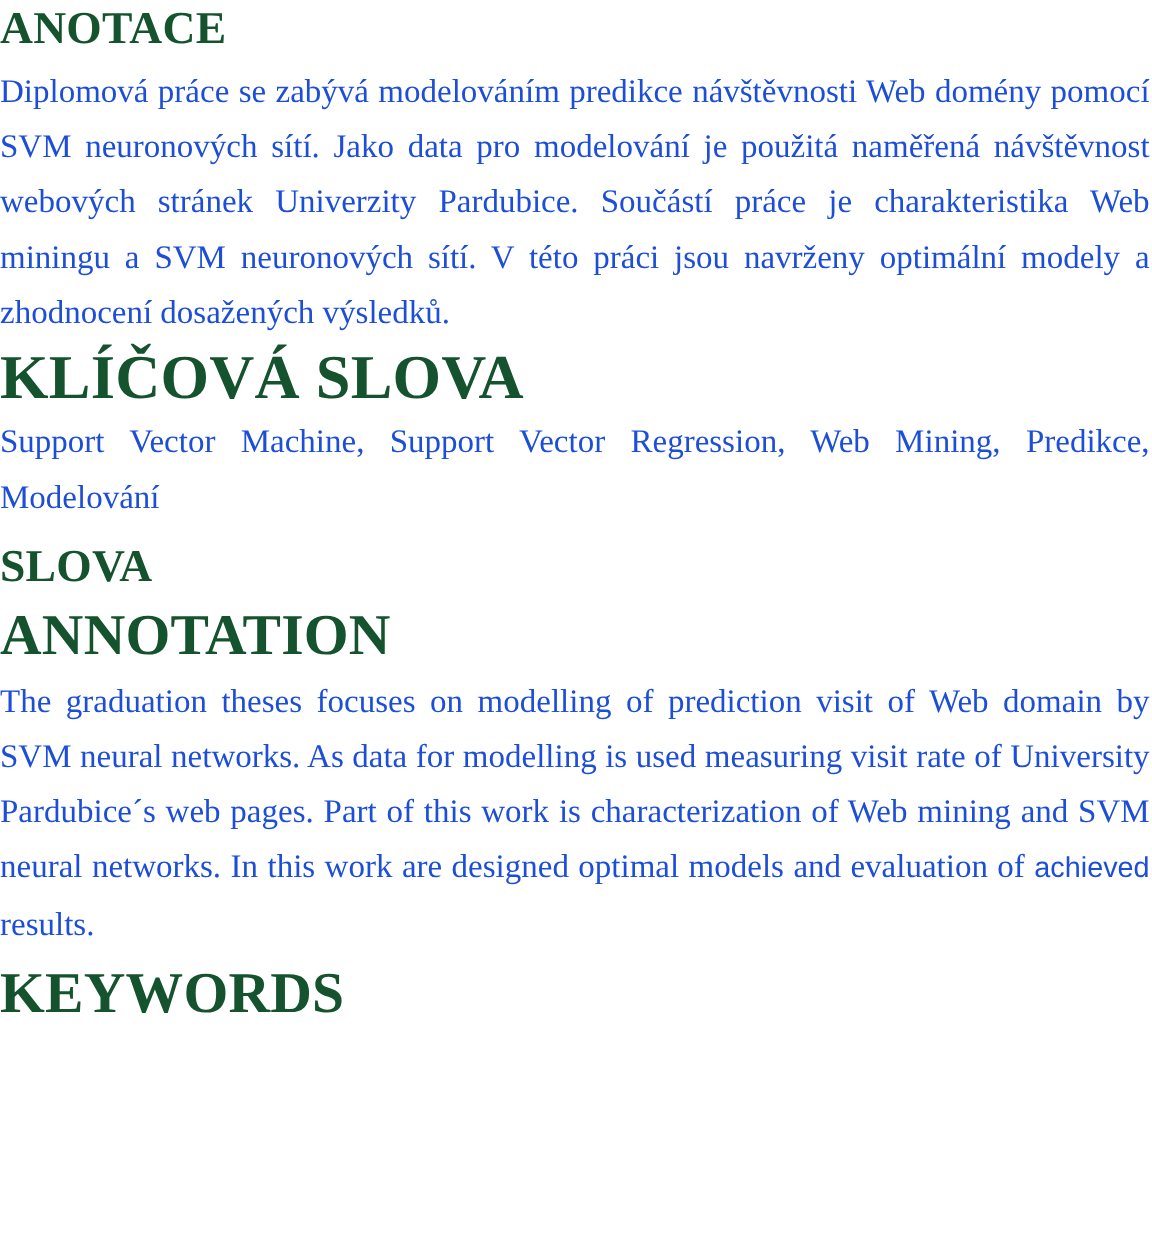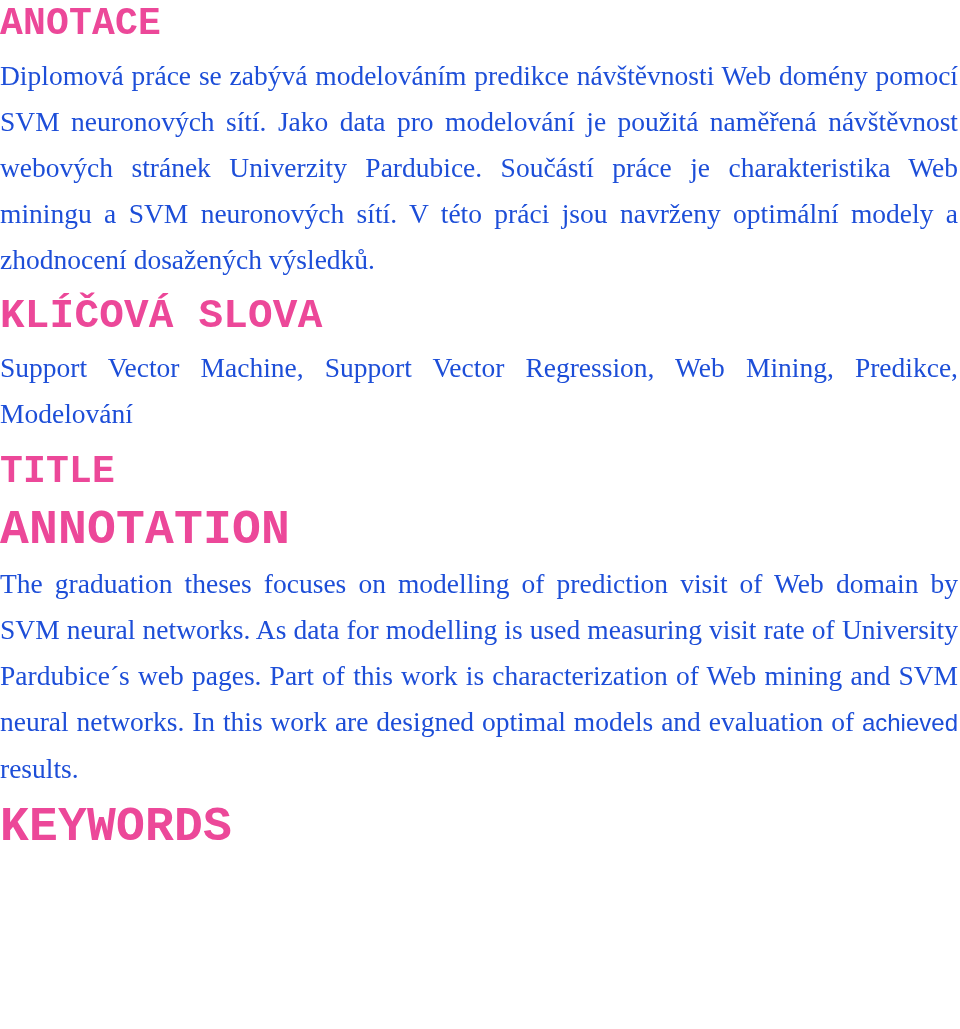--- a/index.html
+++ b/index.html
@@ -22,36 +22,36 @@
 
   .content {
     position: absolute;
     left: 0;
     top: 0;
     width: 958px;
   }
 
   
   .heading {
-    font-family: Liberation Mono, monospace;
+    font-family: Liberation Serif, serif;
     font-weight: bold;
-    color: #ec4899;
+    color: #14532d;
     letter-spacing: 0.2px;
     white-space: nowrap;
   }
 
   .heading-anotace {
     font-size: 38px;
     line-height: 44px;
     margin: 0;
     padding: 2px 0 0 0;
   }
 
   .heading-klicova {
-    font-size: 41px;
+    font-size: 52px;
     line-height: 46px;
     margin: 0;
     padding: 10px 0 2px 0;
   }
 
   .heading-title {
     font-size: 38px;
     line-height: 46px;
     margin: 0;
     padding: 12px 0 2px 0;
@@ -120,21 +120,21 @@
   <div class="content">
 
     <h1 class="heading heading-anotace">ANOTACE</h1>
 
     <p class="body-text para-abstract">Diplomová práce se zabývá modelováním predikce návštěvnosti Web domény pomocí SVM neuronových sítí. Jako data pro modelování je použitá naměřená návštěvnost webových stránek Univerzity Pardubice. Součástí práce je charakteristika Web miningu a SVM neuronových sítí. V této práci jsou navrženy optimální modely a zhodnocení dosažených výsledků.</p>
 
     <h1 class="heading heading-klicova">KLÍČOVÁ SLOVA</h1>
 
     <p class="body-text para-keywords-cs">Support Vector Machine, Support Vector Regression, Web Mining, Predikce, Modelování</p>
 
-    <h1 class="heading heading-title">TITLE</h1>
+    <h1 class="heading heading-title">SLOVA</h1>
 
 
     <h1 class="heading heading-annotation">ANNOTATION</h1>
 
     <p class="body-text para-annotation"><span>The graduation theses focuses on modelling of prediction visit of Web domain by SVM neural networks. As data for modelling is used measuring visit rate of University Pardubice´s web pages. Part of this work is characterization of Web mining and SVM neural networks. In this work are designed optimal models and evaluation of </span><span class="sans-word">achieved</span><span> results.</span></p>
 
     <h1 class="heading heading-keywords">KEYWORDS</h1>
 
 
   </div>

